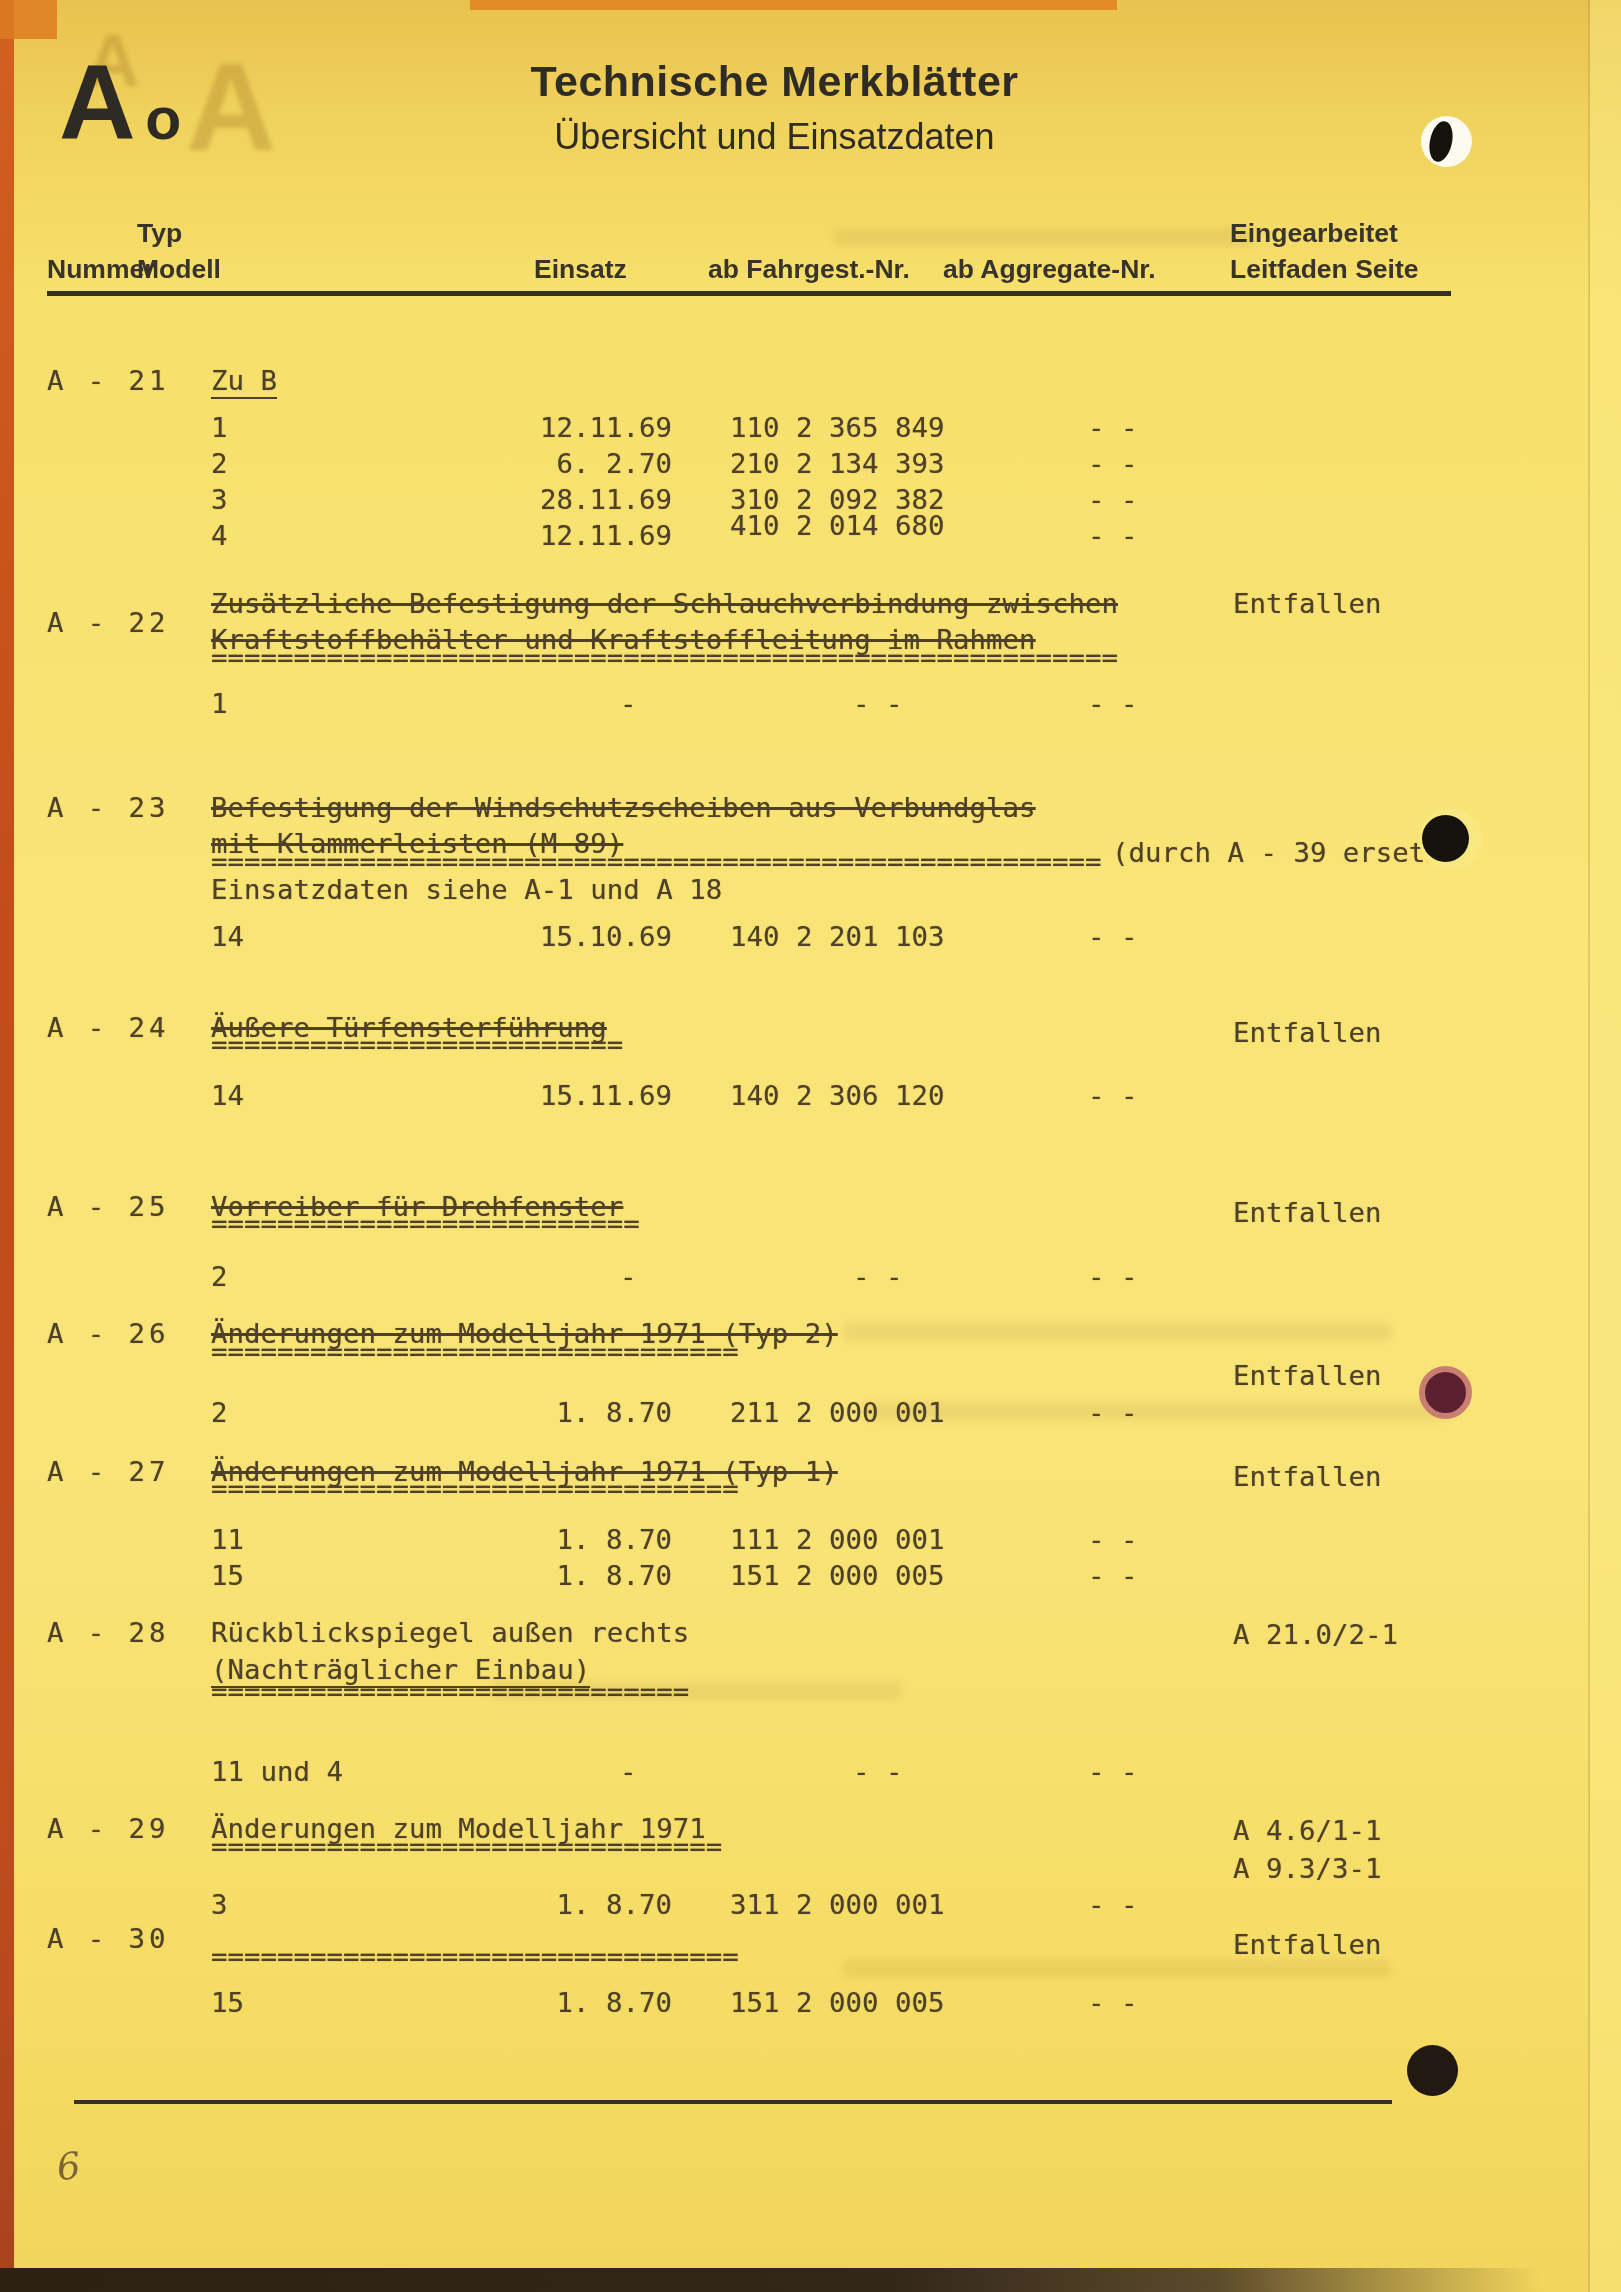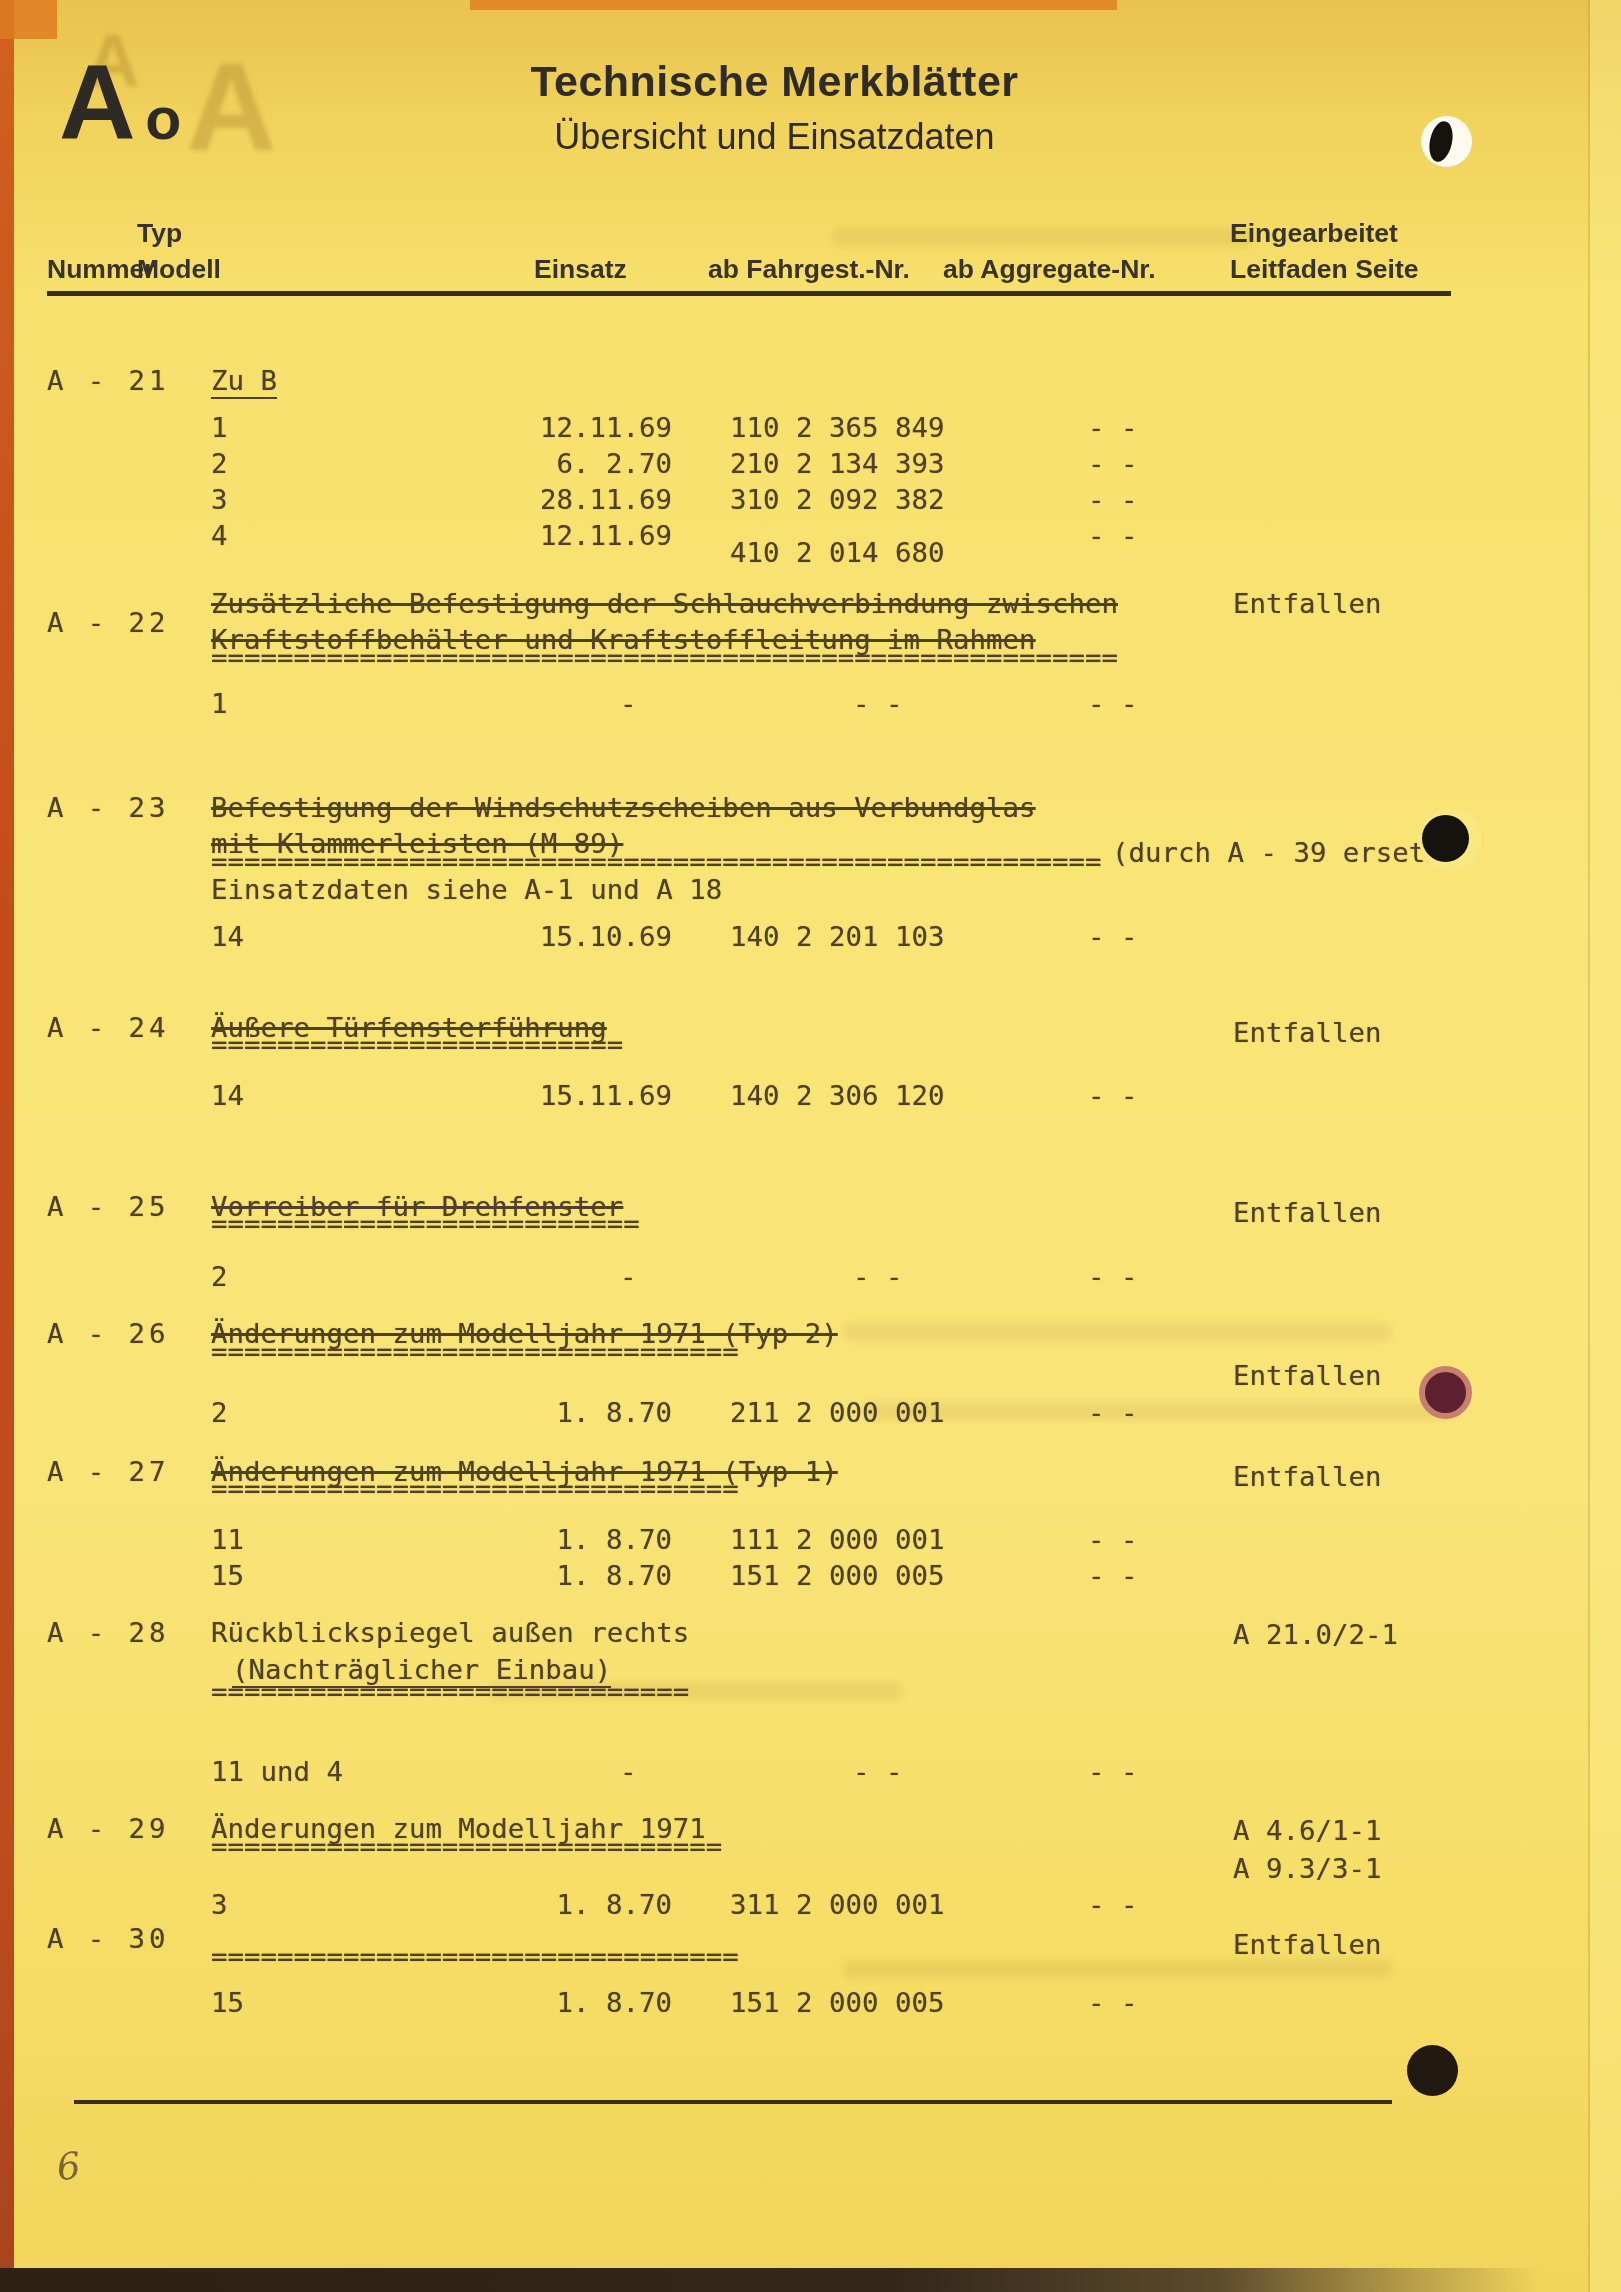--- a/index.html
+++ b/index.html
@@ -84,21 +84,21 @@
     <div class="t c-mod" style="top:446px;">2</div>
     <div class="t c-ein" style="top:446px;">6. 2.70</div>
     <div class="t c-fahr" style="top:446px;">210 2 134 393</div>
     <div class="t c-agg" style="top:446px;">- -</div>
     <div class="t c-mod" style="top:482px;">3</div>
     <div class="t c-ein" style="top:482px;">28.11.69</div>
     <div class="t c-fahr" style="top:482px;">310 2 092 382</div>
     <div class="t c-agg" style="top:482px;">- -</div>
     <div class="t c-mod" style="top:518px;">4</div>
     <div class="t c-ein" style="top:518px;">12.11.69</div>
-    <div class="t c-fahr" style="top:535px;">410 2 014 680</div>
+    <div class="t c-fahr" style="top:508px;">410 2 014 680</div>
     <div class="t c-agg" style="top:518px;">- -</div>
   </div>
 
   <div class="sec">
     <div class="t id" style="left:47px;top:586px;margin-top:19px;">A - 22</div>
     <div class="t struck" style="left:211px;top:622px;">Kraftstoffbehälter und Kraftstoffleitung im Rahmen</div>
     <div class="t struck" style="left:211px;top:586px;">Zusätzliche Befestigung der Schlauchverbindung zwischen</div>
     <div class="t eq" style="left:211px;top:644px;">=======================================================</div>
     <div class="t c-side" style="top:586px;">Entfallen</div>
     <div class="t c-mod" style="top:686px;">1</div>
@@ -164,21 +164,21 @@
     <div class="t c-agg" style="top:1522px;">- -</div>
     <div class="t c-mod" style="top:1558px;">15</div>
     <div class="t c-ein" style="top:1558px;">1. 8.70</div>
     <div class="t c-fahr" style="top:1558px;">151 2 000 005</div>
     <div class="t c-agg" style="top:1558px;">- -</div>
   </div>
 
   <div class="sec">
     <div class="t id" style="left:47px;top:1615px;text-align:right;">A - 28</div>
     <div class="t" style="left:211px;top:1615px;">Rückblickspiegel außen rechts</div>
-    <div class="t" style="left:211px;top:1652px;margin-left:21px;"><span class="undl">(Nachträglicher Einbau)</span></div>
+    <div class="t" style="left:211px;top:1652px;"><span class="undl">(Nachträglicher Einbau)</span></div>
     <div class="t eq" style="left:211px;top:1678px;">=============================</div>
     <div class="t c-side" style="top:1617px;">A 21.0/2-1</div>
     <div class="t c-mod" style="top:1754px;">11 und 4</div>
     <div class="t c-dash" style="top:1754px;">-</div>
     <div class="t c-fdash" style="top:1754px;">- -</div>
     <div class="t c-agg" style="top:1754px;">- -</div>
   </div>
 
   <div class="sec">
     <div class="t id" style="left:47px;top:1811px;">A - 29</div>

